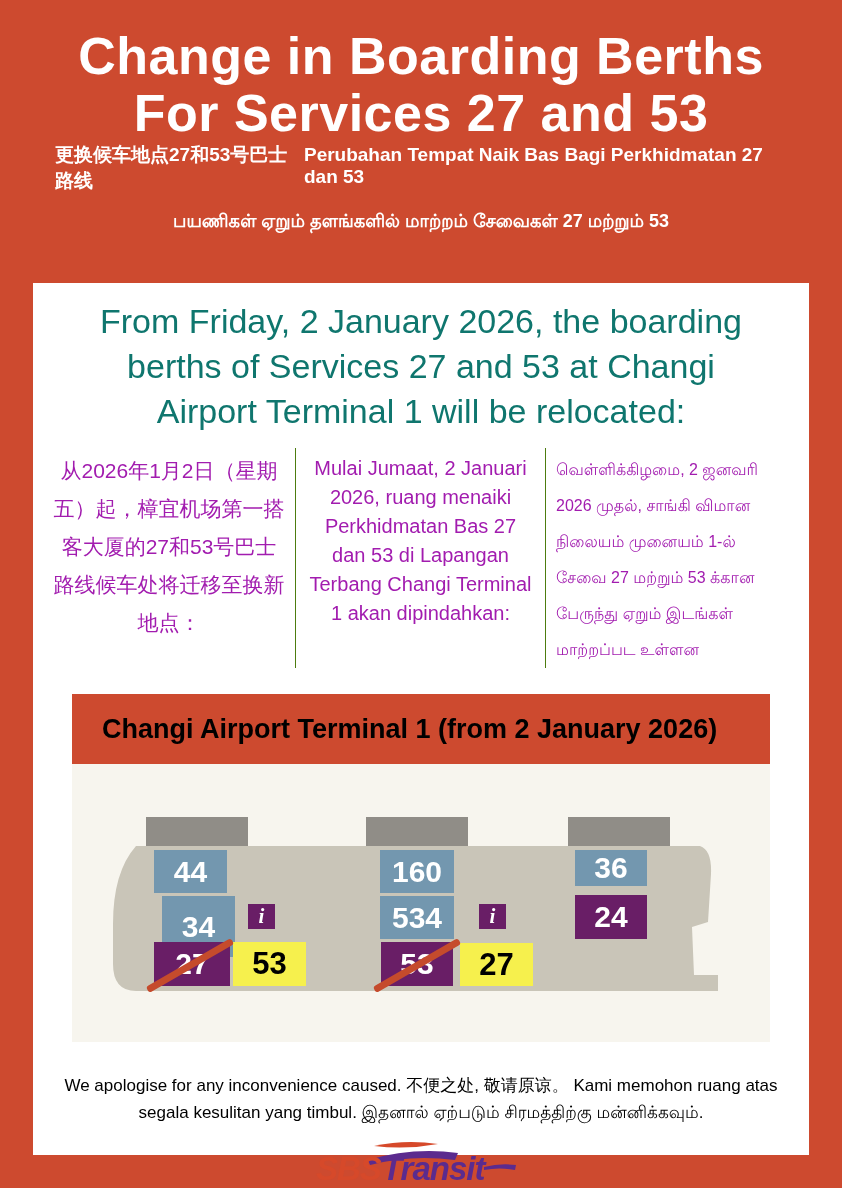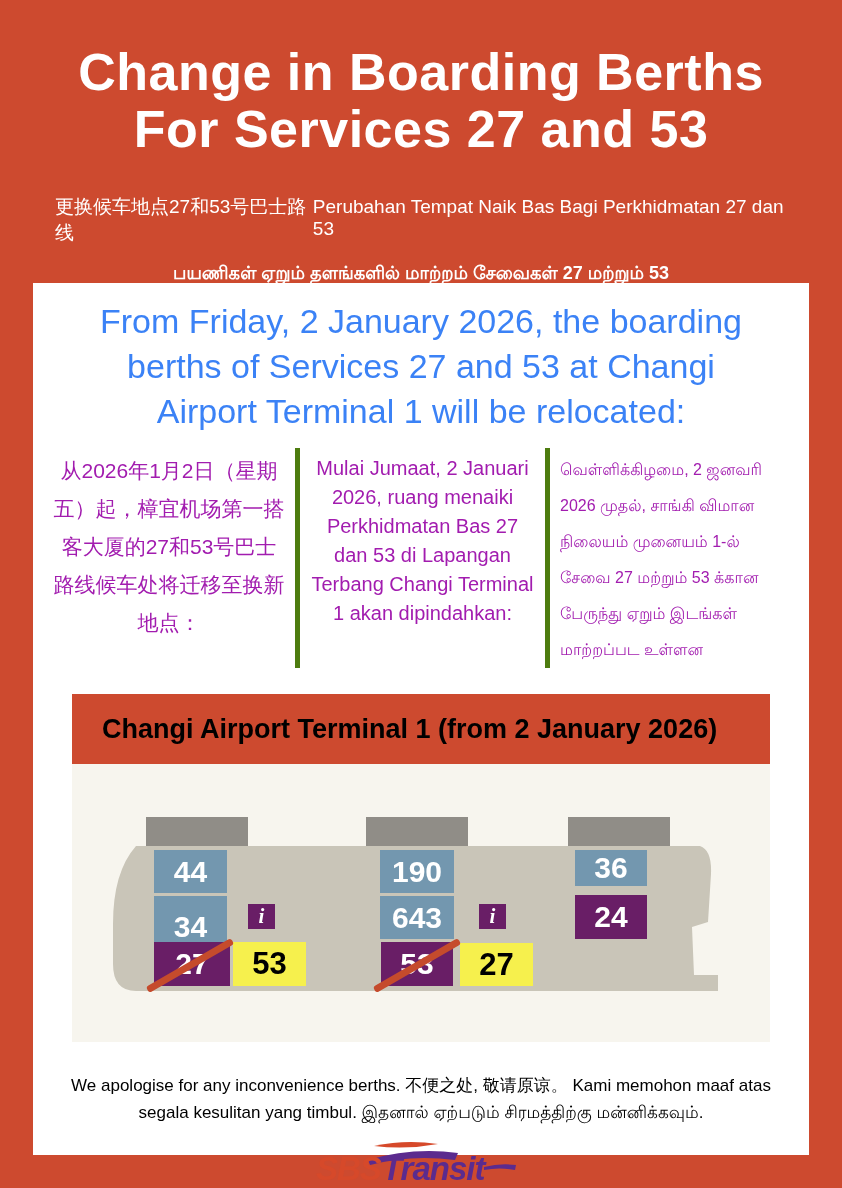--- a/index.html
+++ b/index.html
@@ -11,30 +11,29 @@
     margin: 0 auto;
     background: #cd4a2f;
     font-family: "Liberation Sans", "DejaVu Sans", sans-serif;
     overflow: hidden;
   }
 
   
   .top {
     height: 283px;
     color: #ffffff;
-    padding-top: 44px;
+    padding-top: 28px;
   }
   .title { text-align: center; font-weight: bold; font-size: 52px; line-height: 57px; letter-spacing: 0.5px; }
   .sub-row {
     display: flex;
     justify-content: space-between;
     align-items: baseline;
     padding: 0 55px;
-    margin-top: 36px;
-    font-weight: normal;
+    font-weight: bold;
     font-size: 19px;
   }
   .sub-tamil {
     text-align: center;
     margin-top: 17px;
     font-weight: bold;
     font-size: 18px;
   }
 
   
@@ -43,29 +42,29 @@
     left: 33px; right: 33px;
     top: 283px; height: 872px;
     background: #ffffff;
   }
   .heading-en {
     margin: 16px 42px 0;
     text-align: center;
     font-weight: normal;
     font-size: 34px;
     line-height: 45px;
-    color: #3b82f6;
+    color: #0f766e;
   }
   .cols {
     display: flex;
     margin: 14px 10px 0;
     min-height: 172px;
   }
   .col { padding: 4px 10px 0; color: #a21caf; }
-  .col + .col { border-left: 5px solid #4d7c0f; }
+  .col + .col { border-left: 1px solid #4d7c0f; }
   .col-zh { width: 252px; font-size: 21px; line-height: 38px; text-align: center; }
   .col-ms { width: 250px; font-size: 20px; line-height: 29px; text-align: center; padding-top: 6px; }
   .col-ta { width: 254px; font-size: 16px; line-height: 36px; text-align: left; }
 
   
   .diagram { width: 698px; margin: 26px auto 0; }
   .diagram-header {
     height: 70px;
     background: #cd4a2f;
     color: #000000;
@@ -157,40 +156,40 @@
 
         <svg class="building-svg" width="698" height="278" viewBox="0 0 698 278">
           <path d="M 64 82 L 628 82 Q 640 86 639 110 L 636 158 L 620 163 L 622 211 L 646 211 L 646 227 L 64 227 Q 41 227 41 200 L 41 160 Q 41 108 64 82 Z" fill="#c9c5b8"></path>
         </svg>
 
         <div class="canopy" style="left:74px"></div>
         <div class="canopy" style="left:294px"></div>
         <div class="canopy" style="left:496px"></div>
 
         <div class="berth blue" style="left:82px;top:86px;width:73px;height:43px">44</div>
-        <div class="berth blue" style="left:82px;top:132px;width:73px;height:61px">34</div>
+        <div class="berth blue" style="left:90px;top:132px;width:73px;height:61px">34</div>
         <div class="info" style="left:176px;top:140px">i</div>
         <div class="berth purple" style="left:82px;top:178px;width:76px;height:44px">27</div>
         <div class="berth yellow" style="left:161px;top:178px;width:73px;height:44px">53</div>
         <div class="strike" style="left:69px;top:198px"></div>
 
-        <div class="berth blue" style="left:308px;top:86px;width:74px;height:43px">190</div>
-        <div class="berth blue" style="left:308px;top:132px;width:74px;height:43px">643</div>
+        <div class="berth blue" style="left:308px;top:86px;width:74px;height:43px">160</div>
+        <div class="berth blue" style="left:308px;top:132px;width:74px;height:43px">534</div>
         <div class="info" style="left:407px;top:140px">i</div>
         <div class="berth purple" style="left:309px;top:178px;width:72px;height:44px">53</div>
         <div class="berth yellow" style="left:388px;top:179px;width:73px;height:43px">27</div>
         <div class="strike" style="left:296px;top:198px"></div>
 
         <div class="berth blue" style="left:503px;top:86px;width:72px;height:36px">36</div>
         <div class="berth purple" style="left:503px;top:131px;width:72px;height:44px">24</div>
 
       </div>
     </section>
 
-    <p class="apology">We apologise for any inconvenience berths.  不便之处, 敬请原谅。  Kami memohon maaf atas segala kesulitan yang timbul. இதனால் ஏற்படும் சிரமத்திற்கு மன்னிக்கவும்.</p>
+    <p class="apology">We apologise for any inconvenience caused.  不便之处, 敬请原谅。  Kami memohon ruang atas segala kesulitan yang timbul. இதனால் ஏற்படும் சிரமத்திற்கு மன்னிக்கவும்.</p>
 
     <div class="logo">
       <svg width="210" height="48" viewBox="0 0 210 48">
         <path d="M58 6 Q 90 -1 122 4 Q 90 10 58 6 Z" fill="#d6492a"></path>
         <path d="M52 20 Q 96 7 142 13 L 139 20 Q 95 14 54 25 Z" fill="#5b2b8e"></path>
         <path d="M168 27 Q 184 23 200 25 L 199 30 Q 183 27 168 30 Z" fill="#5b2b8e"></path>
         <text x="0" y="40" font-size="33" font-weight="bold" font-style="italic" letter-spacing="-1" fill="#d6492a">SBS</text>
         <text x="66" y="40" font-size="33" font-weight="bold" font-style="italic" letter-spacing="-1" fill="#5b2b8e">Transit</text>
       </svg>
     </div>

